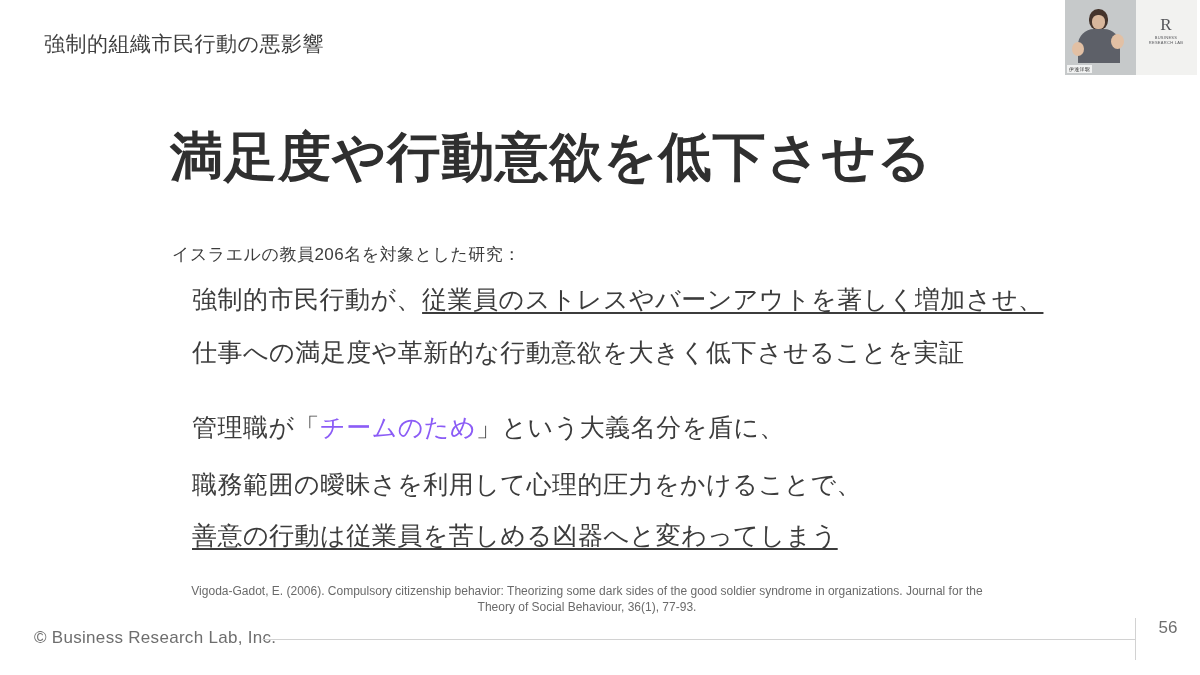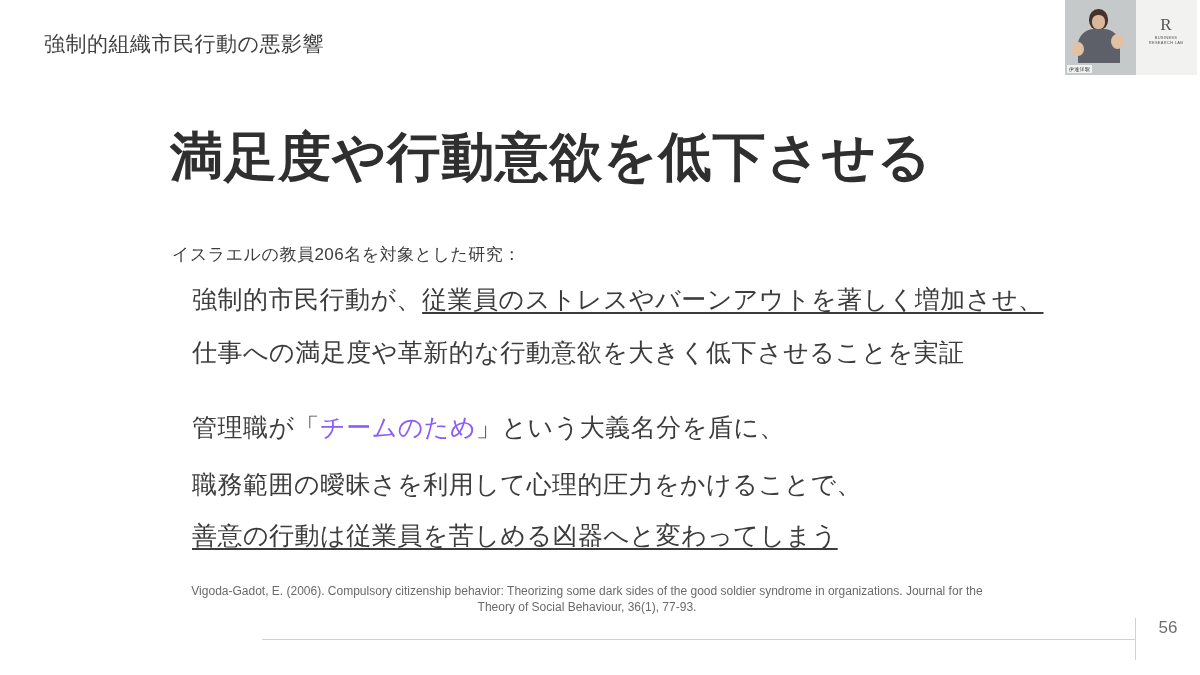--- a/index.html
+++ b/index.html
@@ -263,18 +263,19 @@
   <div class="body-line line4">
     <span>職務範囲の曖昧さを利用して心理的圧力をかけることで、</span>
   </div>
 
   <div class="body-line line5">
     <span class="u">善意の行動は従業員を苦しめる凶器へと変わってしまう</span>
   </div>
 
   <div class="citation">Vigoda-Gadot, E. (2006). Compulsory citizenship behavior: Theorizing some dark sides of the good soldier syndrome in organizations. Journal for the Theory of Social Behaviour, 36(1), 77-93.</div>
 
+  <div class="footer-copy">© Business Research Lab, Inc.</div>
   <div class="footer-rule"></div>
   <div class="page-box">
     <span class="page-num">56</span>
   </div>
 
 </div>
 
 </body></html>

